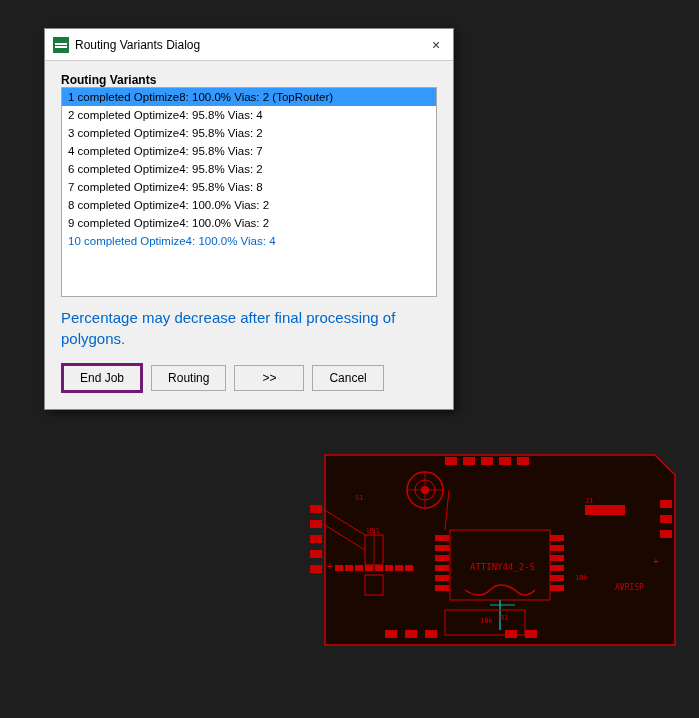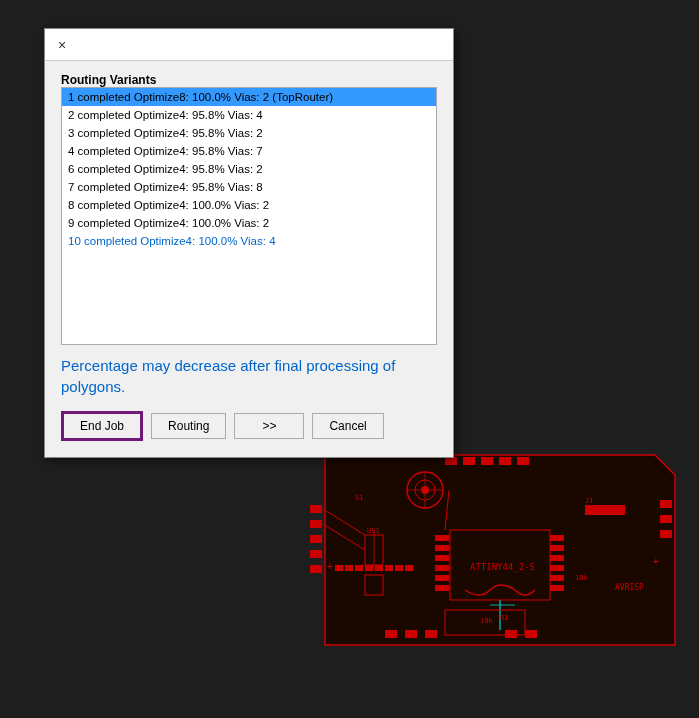--- a/index.html
+++ b/index.html
@@ -88,21 +88,21 @@
 
     .section-label {
       font-size: 12px;
       color: #000;
       font-weight: bold;
     }
 
     .routing-list {
       border: 1px solid #aaa;
       background: #ffffff;
-      height: 258px;
+      height: 210px;
       overflow-y: auto;
       margin-bottom: 10px;
     }
 
     .routing-item {
       padding: 3px 6px;
       font-size: 11.5px;
       color: #000;
       cursor: default;
       white-space: nowrap;
@@ -242,20 +242,30 @@
       <text x="22" y="125" fill="#cc0000" font-size="10">+</text>
       <text x="348" y="120" fill="#cc0000" font-size="10">+</text>
 
       <rect x="140" y="165" width="80" height="25" fill="none" stroke="#cc0000" stroke-width="1"></rect>
     </g>
   </svg>
 </div>
 
 <div class="dialog">
   <div class="dialog-titlebar">
+    <div class="dialog-title-left">
+      <div class="dialog-icon">
+        <svg width="16" height="16" viewBox="0 0 16 16">
+          <rect width="16" height="16" fill="#1a7a3c"></rect>
+          <rect x="2" y="6" width="12" height="2" fill="white"></rect>
+          <rect x="2" y="9" width="12" height="2" fill="white"></rect>
+        </svg>
+      </div>
+      <span class="dialog-title-text">Routing Variants Dialog</span>
+    </div>
     <button class="dialog-close">×</button>
   </div>
 
   <div class="dialog-content">
     <div class="section-label">Routing Variants</div>
 
     <div class="routing-list" id="routing-list">
 
     <div class="routing-item selected">1  completed  Optimize8:  100.0%  Vias: 2 (TopRouter)</div>
         <div class="routing-item">2  completed  Optimize4:   95.8%  Vias: 4</div>

